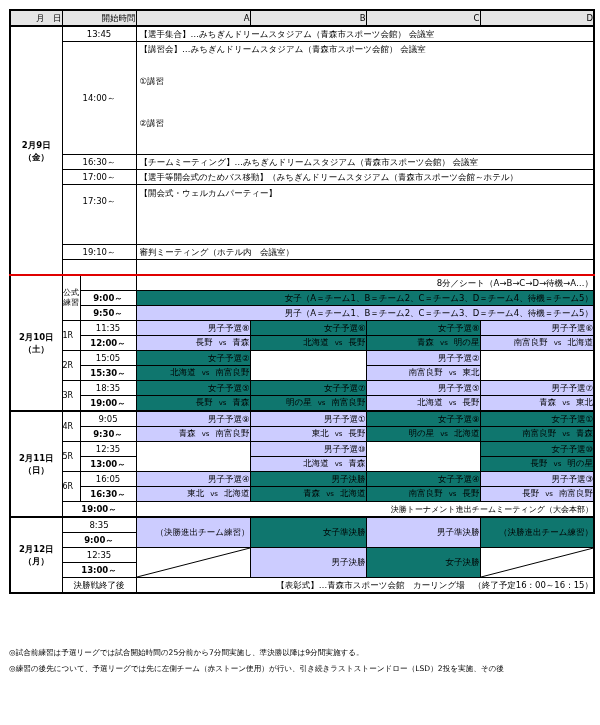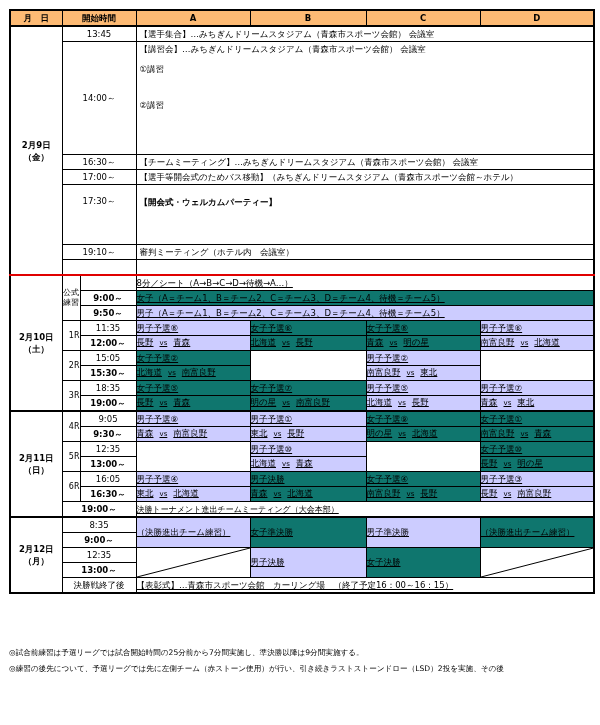--- a/index.html
+++ b/index.html
@@ -1,28 +1,28 @@
 <!DOCTYPE html>
 <html><head>
 <meta charset="utf-8">
 <style>
   html, body { margin:0; padding:0; background:#ffffff; }
   body { width:600px; height:725px; position:relative; font-family:"DejaVu Sans", sans-serif; color:#000; overflow:hidden; }
   .wrap { position:absolute; left:9px; top:9px; width:584px; }
   table.sched { border-collapse:collapse; width:584px; table-layout:fixed; border:2px solid #000; }
   table.sched td, table.sched th { border:1px solid #000; padding:0; font-size:8.5px; line-height:11px; height:14px; vertical-align:middle; overflow:hidden; white-space:nowrap; }
-  th { background:#fdba74; font-weight:bold; text-align:center; height:13px; border-bottom:2px solid #000 !important; }
+  th { background:#e5e5e5; font-weight:normal; text-align:right; height:13px; border-bottom:2px solid #000 !important; }
   .date { text-align:center; font-weight:bold; white-space:normal !important; line-height:12px !important; }
   .time { text-align:center; }
   .timeb { text-align:center; font-weight:bold; }
   .left { text-align:left; padding-left:3px !important; }
-  .center { text-align:left;text-decoration:underline; }
+  .center { text-align:right; }
   .pink { background:#0f766e; }
   .blue { background:#ccccff; }
-  .rd { text-align:right; font-size:8px !important;margin-left:8px; }
+  .rd { text-align:left; font-size:8px !important;margin-left:8px; }
   .vert { text-align:center; font-size:8px !important; line-height:10px !important; white-space:normal !important; }
   .redline td { border-top:2px solid #e00000 !important; }
   .thick td { border-top:2px solid #000 !important; }
   .vs { font-size:7px; margin:0 6px; }
   .diag { position:relative; }
   .diag svg { position:absolute; left:0; top:0; width:100%; height:100%; }
   .notes { position:absolute; left:9px; top:645px; width:590px; font-size:7.6px; line-height:15.5px; }
   .notes div { white-space:nowrap; }
 </style>
 </head>
@@ -51,35 +51,35 @@
 
   <tr>
     <td rowspan="7" class="date"><span>2月9日</span><br><span>（金）</span></td>
     <td colspan="2" class="time">13:45</td>
     <td colspan="4" class="left">【選手集合】…みちぎんドリームスタジアム（青森市スポーツ会館） 会議室</td>
   </tr>
   <tr>
     <td colspan="2" class="time" style="height:112px">14:00～</td>
     <td colspan="4" class="left" style="vertical-align:top;line-height:14px;">
       <div>【講習会】…みちぎんドリームスタジアム（青森市スポーツ会館） 会議室</div>
-      <div style="margin-top:6px">①講習</div>
-      <div style="margin-top:22px">②講習</div>
+      <div style="margin-top:18px">①講習</div>
+      <div style="margin-top:28px">②講習</div>
     </td>
   </tr>
   <tr>
     <td colspan="2" class="time">16:30～</td>
     <td colspan="4" class="left">【チームミーティング】…みちぎんドリームスタジアム（青森市スポーツ会館） 会議室</td>
   </tr>
   <tr>
     <td colspan="2" class="time">17:00～</td>
     <td colspan="4" class="left">【選手等開会式のためバス移動】（みちぎんドリームスタジアム（青森市スポーツ会館～ホテル）</td>
   </tr>
   <tr>
     <td colspan="2" class="time" style="height:48px;vertical-align:top;padding-top:11px">17:30～</td>
-    <td colspan="4" class="left" style="vertical-align:top;padding-top:12px;font-weight:bold">【開会式・ウェルカムパーティー】</td>
+    <td colspan="4" class="left" style="vertical-align:top;padding-top:3px;font-weight:normal">【開会式・ウェルカムパーティー】</td>
   </tr>
   <tr>
     <td colspan="2" class="time">19:10～</td>
     <td colspan="4" class="left">審判ミーティング（ホテル内　会議室）</td>
   </tr>
   <tr>
     <td colspan="2" style="height:11px"></td>
     <td colspan="4"></td>
   </tr>
 

